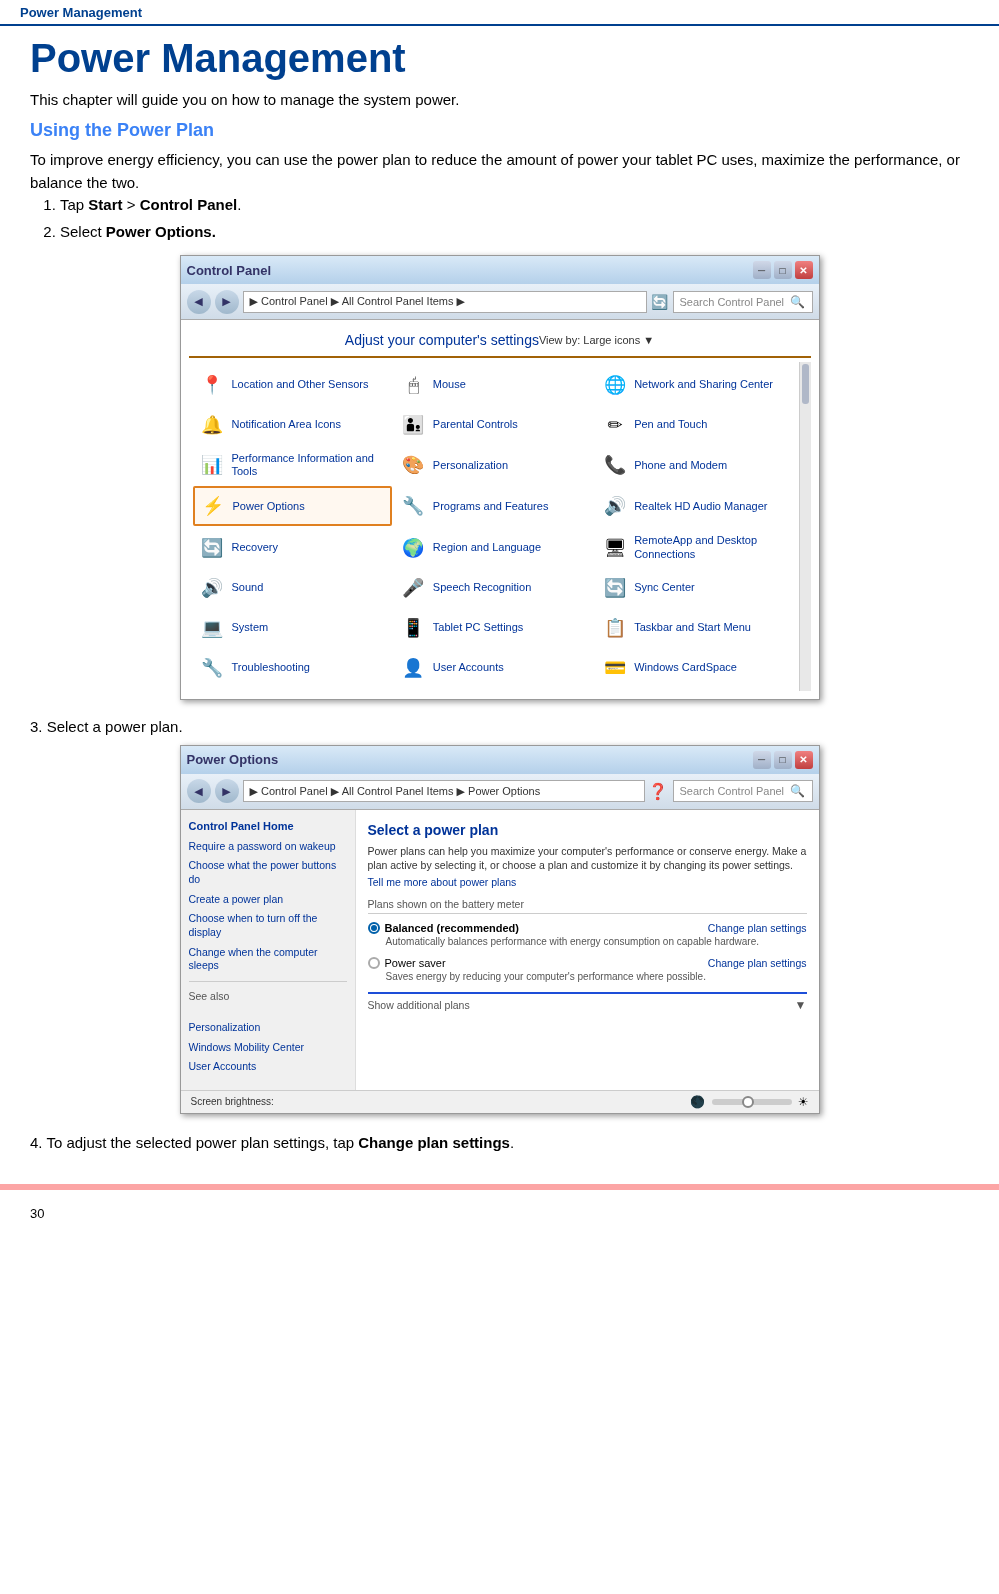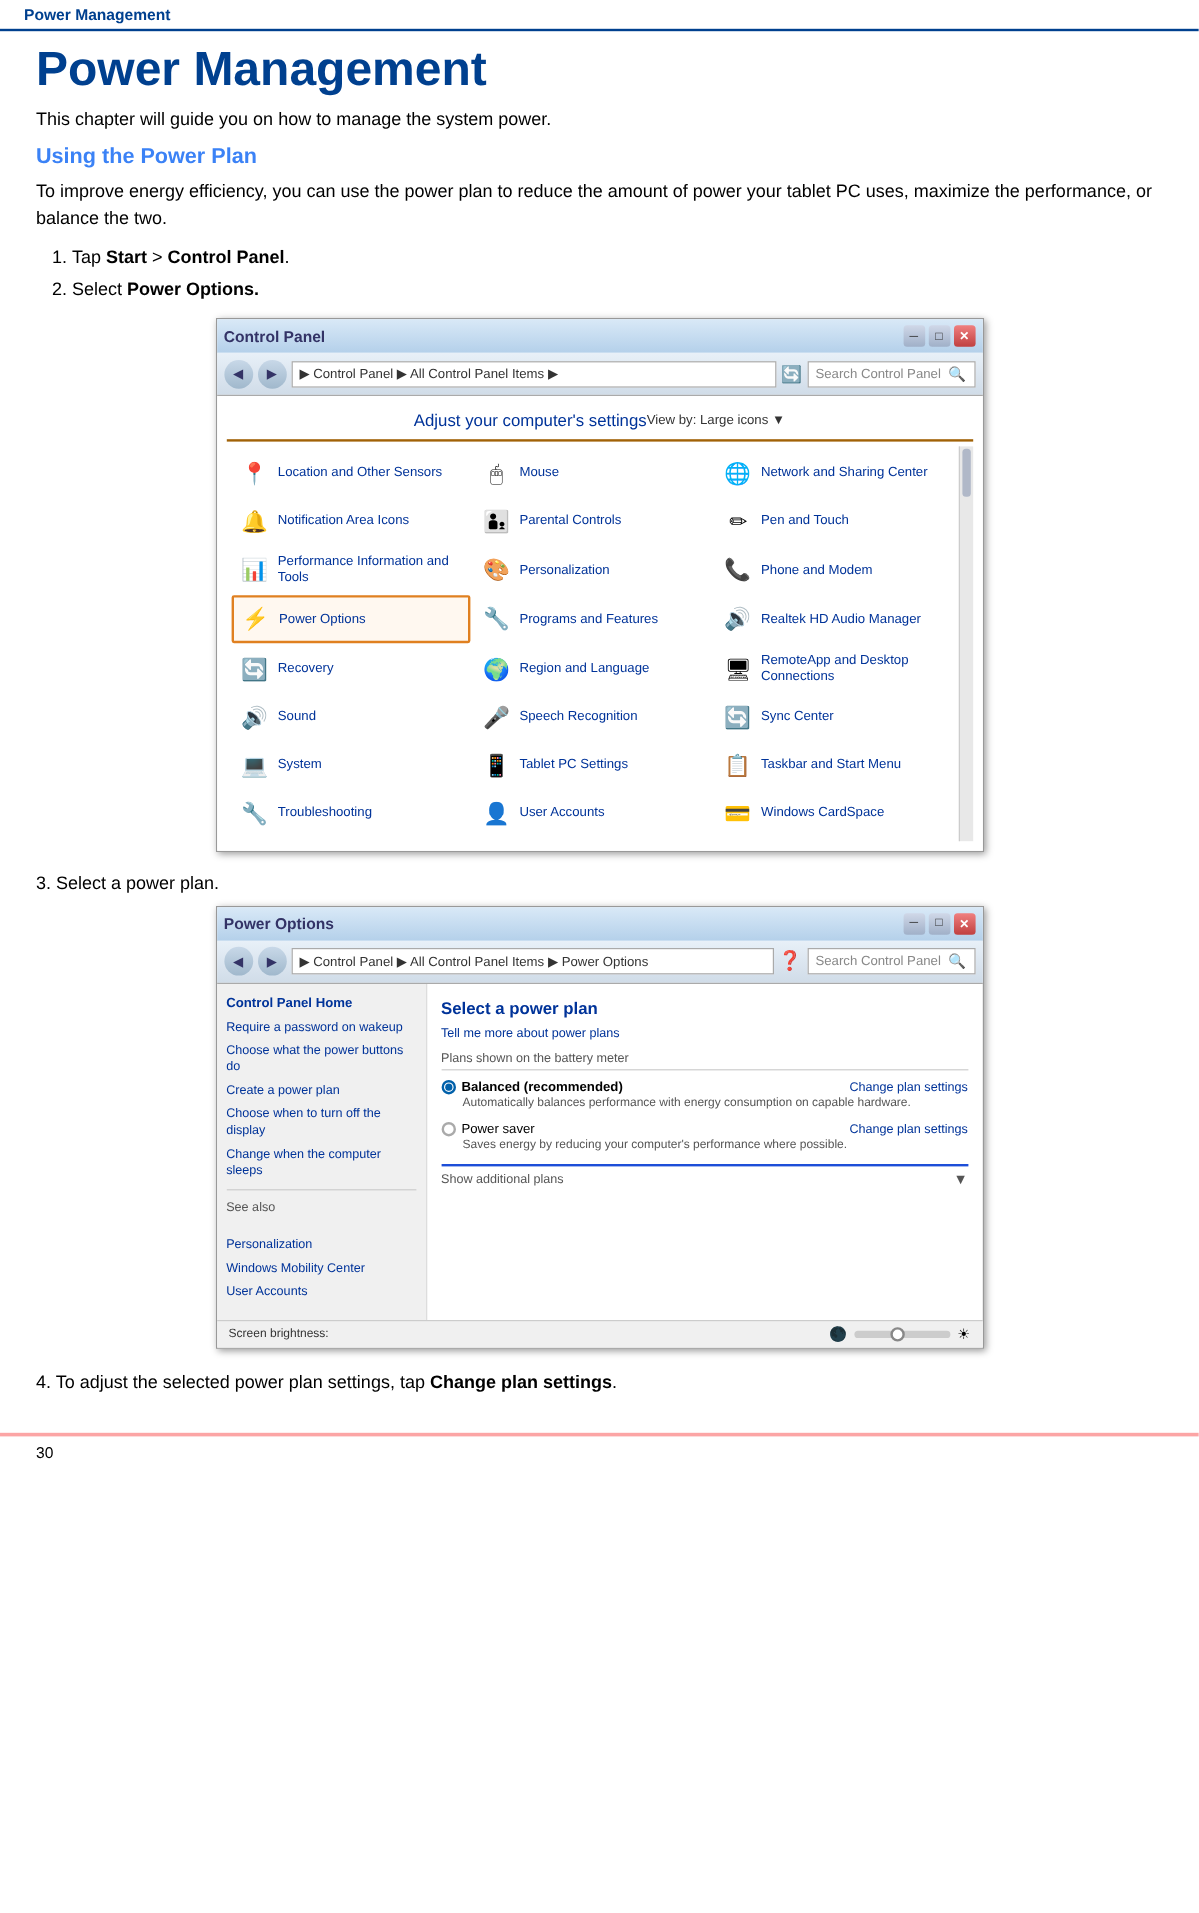--- a/index.html
+++ b/index.html
@@ -42,21 +42,21 @@
 
     .section-heading {
       font-size: 18px;
       font-weight: bold;
       margin-bottom: 8px;
       color: #3b82f6;
     }
 
     .body-para {
       font-size: 15px;
-      margin-bottom: 10px;
+      margin-bottom: 0;
       line-height: 1.5;
     }
 
     .steps-list {
       margin-left: 30px;
       margin-bottom: 12px;
     }
     .steps-list li {
       font-size: 15px;
       margin-bottom: 4px;
@@ -367,22 +367,22 @@
     .win-brightness-thumb {
       width: 12px; height: 12px;
       background: #fff;
       border: 2px solid #888;
       border-radius: 50%;
       position: absolute;
       top: -3px; left: 30px;
     }
 
     .page-footer {
-      border-top: 3px solid #fca5a5;
-      padding: 6px 30px;
+      border-top: 6px solid #fca5a5;
+      padding: 16px 30px;
       font-size: 13px;
       color: #000;
     }
 
     .final-step {
       font-size: 15px;
       margin: 14px 0 10px 0;
       line-height: 1.5;
     }
   </style>
@@ -620,20 +620,21 @@
 
           <div class="win-power-sidebar-section">See also</div>
           <a class="win-power-sidebar-link">Personalization</a>
           <a class="win-power-sidebar-link">Windows Mobility Center</a>
           <a class="win-power-sidebar-link">User Accounts</a>
         </div>
 
         <div class="win-power-main">
           <div class="win-power-main-title">Select a power plan</div>
           <p class="win-power-desc">
+            <span>Power plans can help you maximize your computer's performance or conserve energy. Make a plan active by selecting it, or choose a plan and customize it by changing its power settings.</span>
             <a style="color:#003399;font-size:10.5px;cursor:pointer;display:block;margin-top:2px;">Tell me more about power plans</a>
           </p>
 
           <div class="win-power-plans-label">Plans shown on the battery meter</div>
 
           <div class="win-power-plan-item">
             <div class="win-power-plan-row">
               <div class="win-power-plan-radio-label">
                 <div class="win-power-plan-radio selected"></div>
                 <span>Balanced (recommended)</span>

